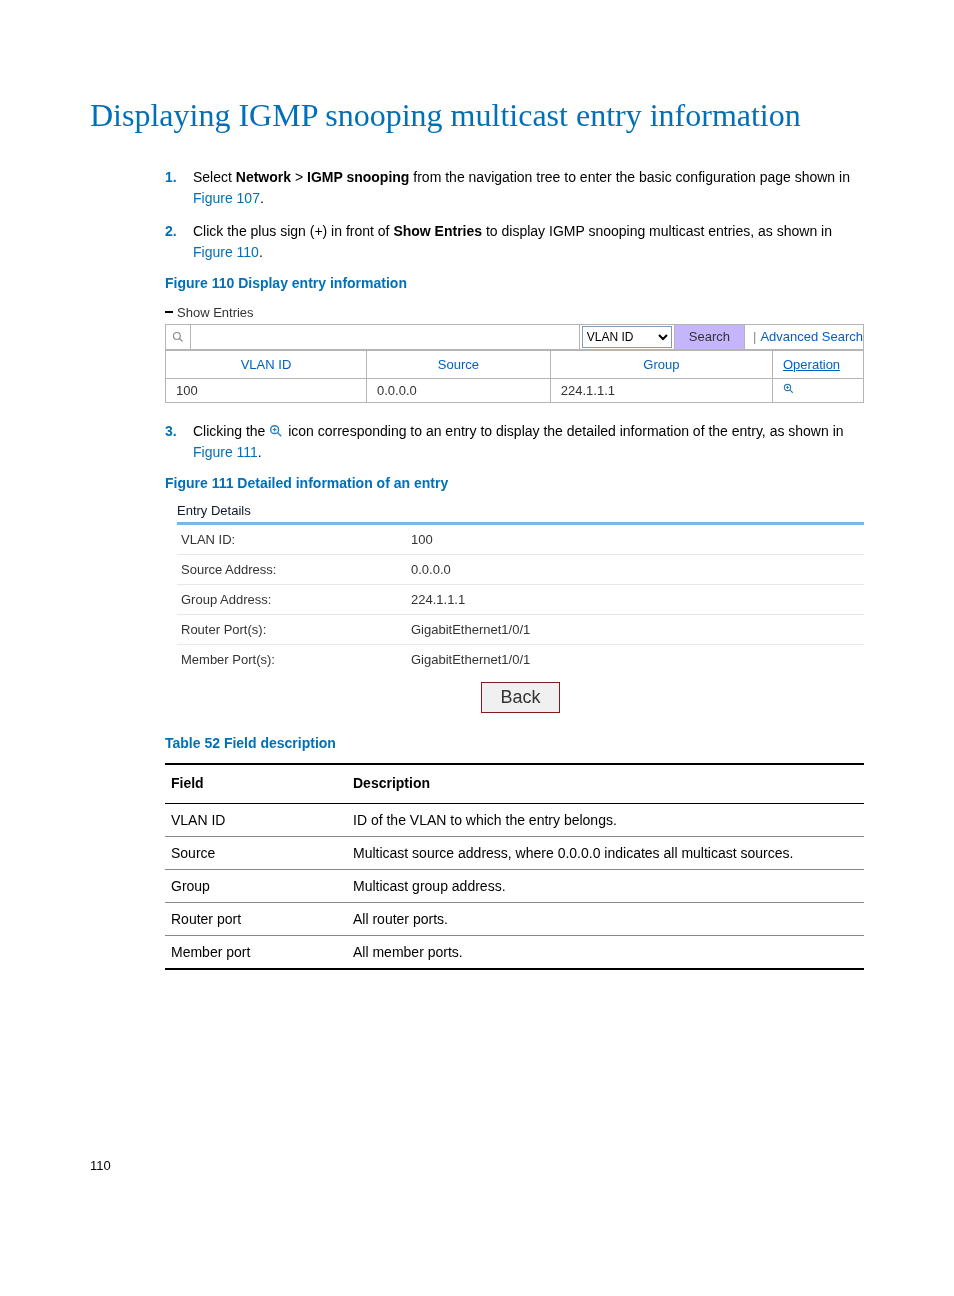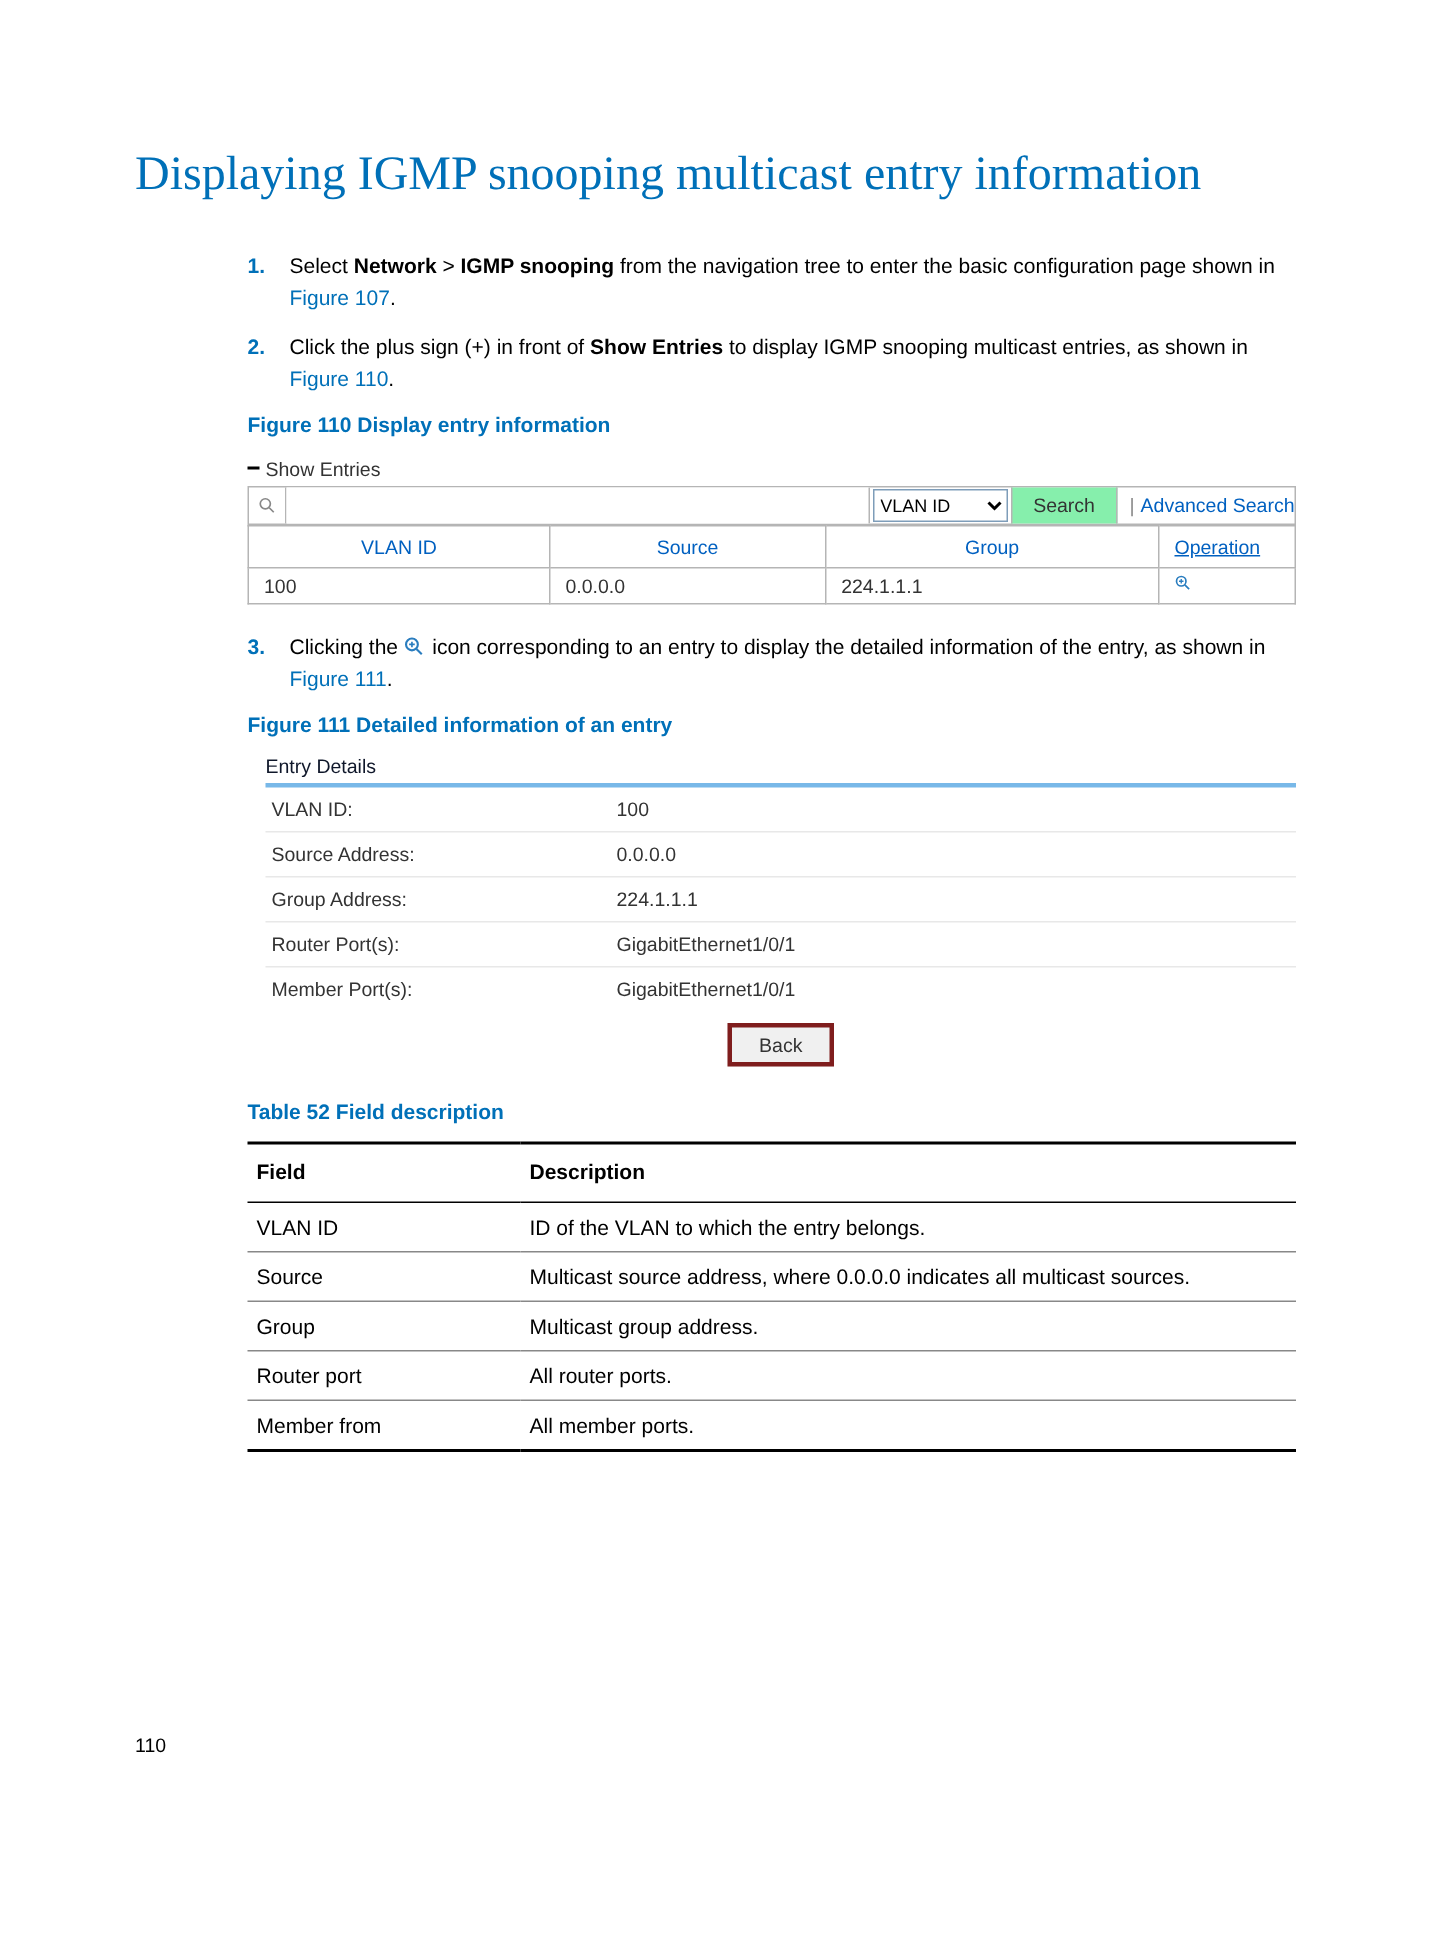--- a/index.html
+++ b/index.html
@@ -102,21 +102,21 @@
     border: 1px solid #7e9db9;
     background: #fff;
     margin: 1px 2px;
   }
   .search-btn {
     padding: 0 14px;
     border-left: 1px solid #b5b5b5;
     border-right: 1px solid #b5b5b5;
     display: flex;
     align-items: center;
-    background: #86efac;
+    background: #c4b5fd;
     font-family: Tahoma, Arial, sans-serif;
   }
   .adv-search {
     color: #0060c0;
     padding-left: 8px;
     display: flex;
     align-items: center;
     font-size: 13px;
   }
   .adv-sep {
@@ -176,23 +176,23 @@
     color: #333;
   }
   .back-row {
     text-align: center;
     padding: 8px 0 4px 0;
   }
   .back-btn {
     display: inline-block;
     padding: 4px 18px;
     background: #f0f0f0;
-    border: 3px solid #7f1d1d;
+    border: 1px solid #7f1d1d;
     font-family: Tahoma, Arial, sans-serif;
-    font-size: 13px;
+    font-size: 18px;
     color: #333;
   }
 
   
   .field-table {
     width: 100%;
     border-collapse: collapse;
     font-size: 14px;
     margin-top: 8px;
   }
@@ -372,21 +372,21 @@
         </tr>
         <tr>
           <td>Group</td>
           <td>Multicast group address.</td>
         </tr>
         <tr>
           <td>Router port</td>
           <td>All router ports.</td>
         </tr>
         <tr>
-          <td>Member from</td>
+          <td>Member port</td>
           <td>All member ports.</td>
         </tr>
       </tbody>
     </table>
   </div>
 
   <div class="page-num">110</div>
 </div>
 
 </body></html>

